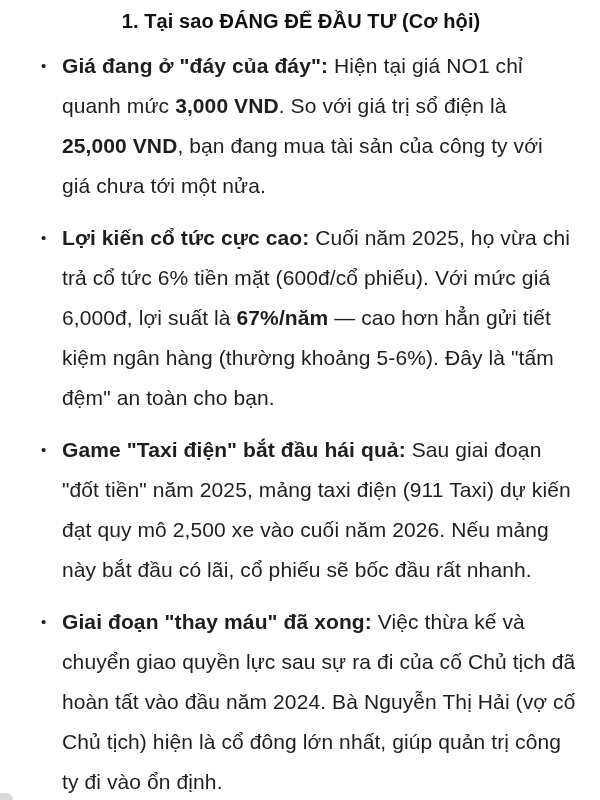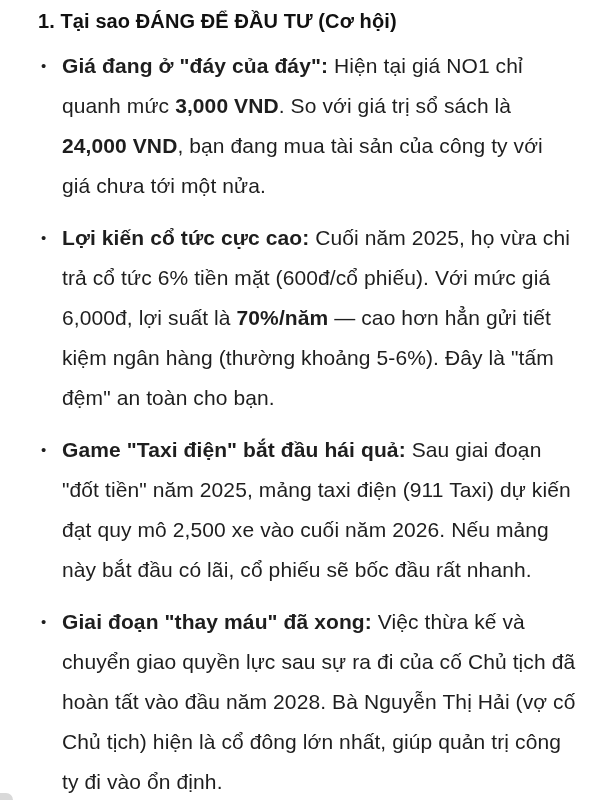--- a/index.html
+++ b/index.html
@@ -16,23 +16,24 @@
     height: 800px;
     padding: 6px 24px 0 22px;
     font-family: "Liberation Sans", "DejaVu Sans", sans-serif;
     color: #1e1e1e;
     position: relative;
   }
   h1.heading {
     font-size: 20px;
     font-weight: 700;
     color: #111111;
-    margin: 0 0 10px 16px;
+    margin: 0 0 10px 4px;
     line-height: 1.5;
     letter-spacing: 0.1px;
+    text-align: center;
   }
   ul.bullet-list {
     list-style: none;
     margin: 0;
     padding: 0;
   }
   li.bullet-item {
     position: relative;
     padding-left: 40px;
     margin-bottom: 12px;
@@ -63,33 +64,33 @@
 </style>
 </head>
 <body>
 
 <div class="page">
   <h1 class="heading">1. Tại sao ĐÁNG ĐỂ ĐẦU TƯ (Cơ hội)</h1>
 
   <ul class="bullet-list" id="bullet-list">
   <li class="bullet-item">
     <span class="bullet-marker">•</span>
-    <span class="bullet-text"><span class="seg-bold">Giá đang ở "đáy của đáy":</span><span class="seg-regular"> Hiện tại giá NO1 chỉ quanh mức </span><span class="seg-bold">3,000 VND</span><span class="seg-regular">. So với giá trị sổ sách là </span><span class="seg-bold">24,000 VND</span><span class="seg-regular">, bạn đang mua tài sản của công ty với giá chưa tới một nửa.</span></span>
+    <span class="bullet-text"><span class="seg-bold">Giá đang ở "đáy của đáy":</span><span class="seg-regular"> Hiện tại giá NO1 chỉ quanh mức </span><span class="seg-bold">3,000 VND</span><span class="seg-regular">. So với giá trị sổ điện là </span><span class="seg-bold">25,000 VND</span><span class="seg-regular">, bạn đang mua tài sản của công ty với giá chưa tới một nửa.</span></span>
   </li>
 
   <li class="bullet-item">
     <span class="bullet-marker">•</span>
-    <span class="bullet-text"><span class="seg-bold">Lợi kiến cổ tức cực cao:</span><span class="seg-regular"> Cuối năm 2025, họ vừa chi trả cổ tức 6% tiền mặt (600đ/cổ phiếu). Với mức giá 6,000đ, lợi suất là </span><span class="seg-bold">70%/năm</span><span class="seg-regular"> — cao hơn hẳn gửi tiết kiệm ngân hàng (thường khoảng 5-6%). Đây là "tấm đệm" an toàn cho bạn.</span></span>
+    <span class="bullet-text"><span class="seg-bold">Lợi kiến cổ tức cực cao:</span><span class="seg-regular"> Cuối năm 2025, họ vừa chi trả cổ tức 6% tiền mặt (600đ/cổ phiếu). Với mức giá 6,000đ, lợi suất là </span><span class="seg-bold">67%/năm</span><span class="seg-regular"> — cao hơn hẳn gửi tiết kiệm ngân hàng (thường khoảng 5-6%). Đây là "tấm đệm" an toàn cho bạn.</span></span>
   </li>
 
   <li class="bullet-item">
     <span class="bullet-marker">•</span>
     <span class="bullet-text"><span class="seg-bold">Game "Taxi điện" bắt đầu hái quả:</span><span class="seg-regular"> Sau giai đoạn "đốt tiền" năm 2025, mảng taxi điện (911 Taxi) dự kiến đạt quy mô 2,500 xe vào cuối năm 2026. Nếu mảng này bắt đầu có lãi, cổ phiếu sẽ bốc đầu rất nhanh.</span></span>
   </li>
 
   <li class="bullet-item">
     <span class="bullet-marker">•</span>
-    <span class="bullet-text"><span class="seg-bold">Giai đoạn "thay máu" đã xong:</span><span class="seg-regular"> Việc thừa kế và chuyển giao quyền lực sau sự ra đi của cố Chủ tịch đã hoàn tất vào đầu năm 2028. Bà Nguyễn Thị Hải (vợ cố Chủ tịch) hiện là cổ đông lớn nhất, giúp quản trị công ty đi vào ổn định.</span></span>
+    <span class="bullet-text"><span class="seg-bold">Giai đoạn "thay máu" đã xong:</span><span class="seg-regular"> Việc thừa kế và chuyển giao quyền lực sau sự ra đi của cố Chủ tịch đã hoàn tất vào đầu năm 2024. Bà Nguyễn Thị Hải (vợ cố Chủ tịch) hiện là cổ đông lớn nhất, giúp quản trị công ty đi vào ổn định.</span></span>
   </li>
 </ul>
 
   <div class="corner-fragment"></div>
 </div>
 
 </body></html>

